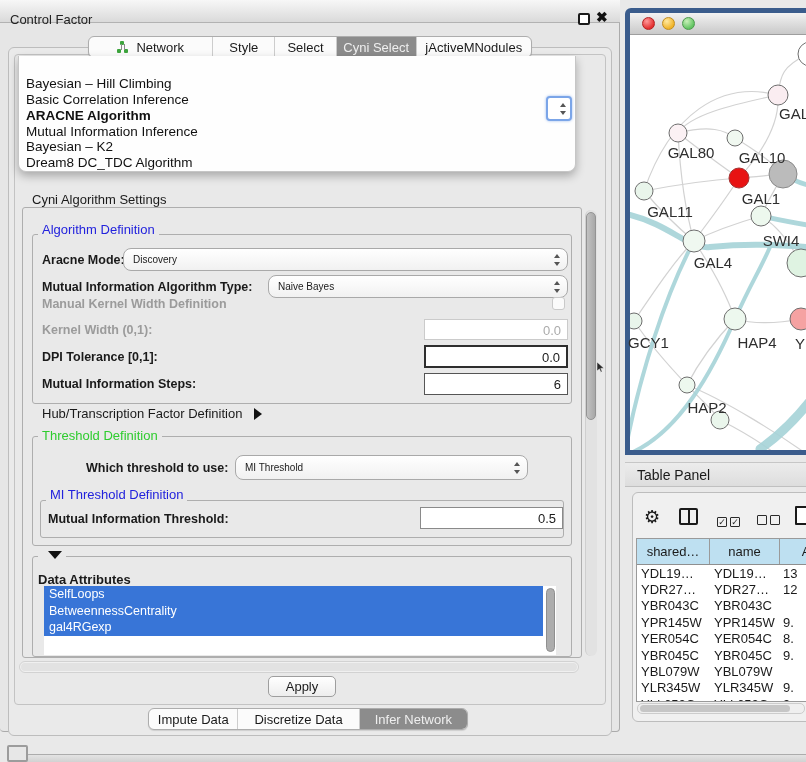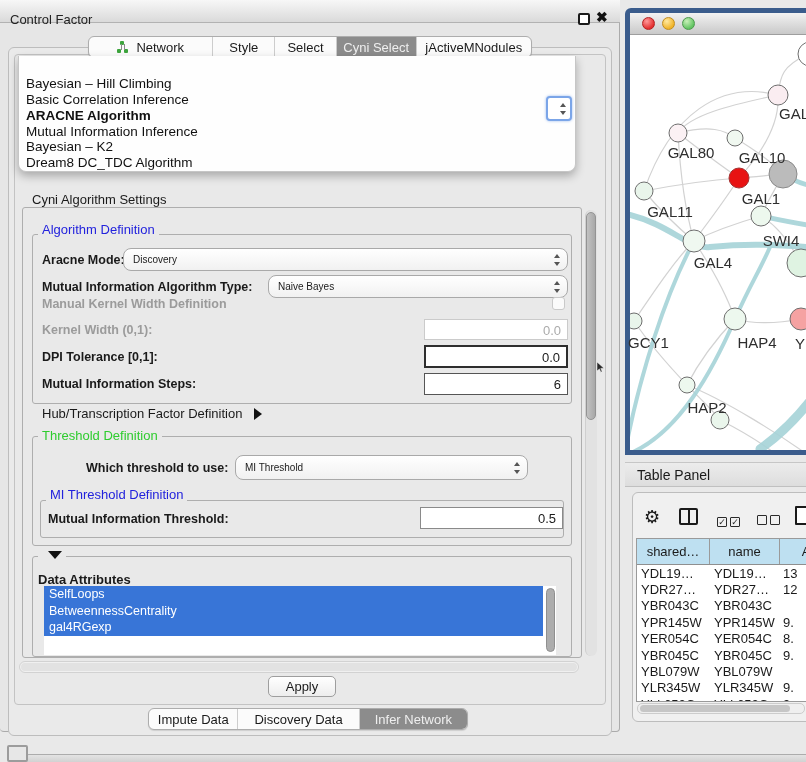--- a/index.html
+++ b/index.html
@@ -209,21 +209,21 @@
     <div class="hscroll-thumb"></div>
   </div>
 
 <div class="abs apply-btn">Apply</div>
 
 <div class="abs seg bottom-tabs">
   <div class="s" style="width:90px;">
     <span>Impute Data</span>
   </div>
   <div class="s" style="width:122px;">
-    <span>Discovery Data</span>
+    <span>Discretize Data</span>
   </div>
   <div class="s sel" style="width:108px;">
     <span>Infer Network</span>
   </div>
 </div>
 
 <div class="abs dropdown">
   <div class="abs dd-item" style="top:20px;">Bayesian – Hill Climbing</div>
   <div class="abs dd-item" style="top:36px;">Basic Correlation Inference</div>
   <div class="abs dd-item bold" style="top:52px;">ARACNE Algorithm</div>

